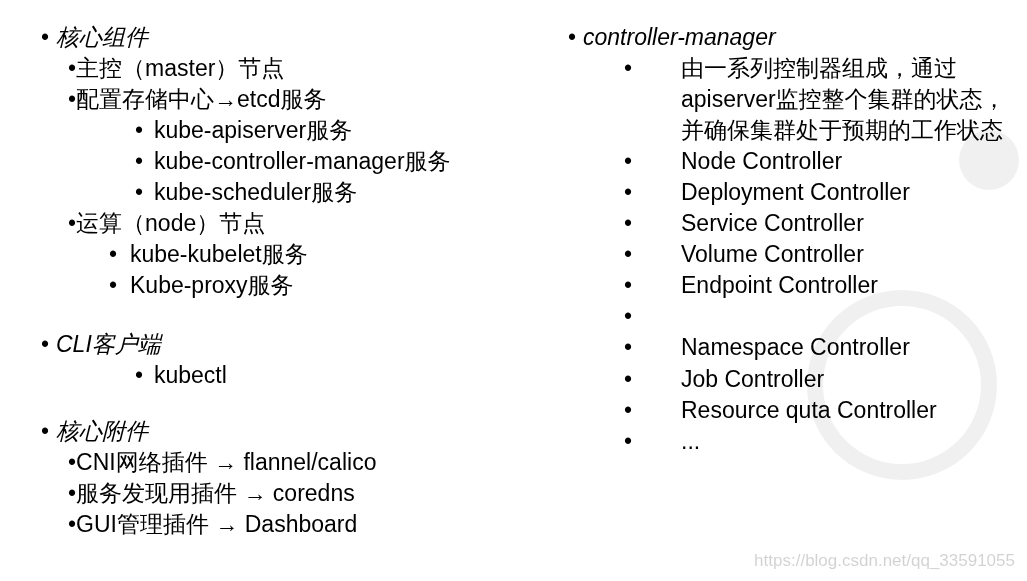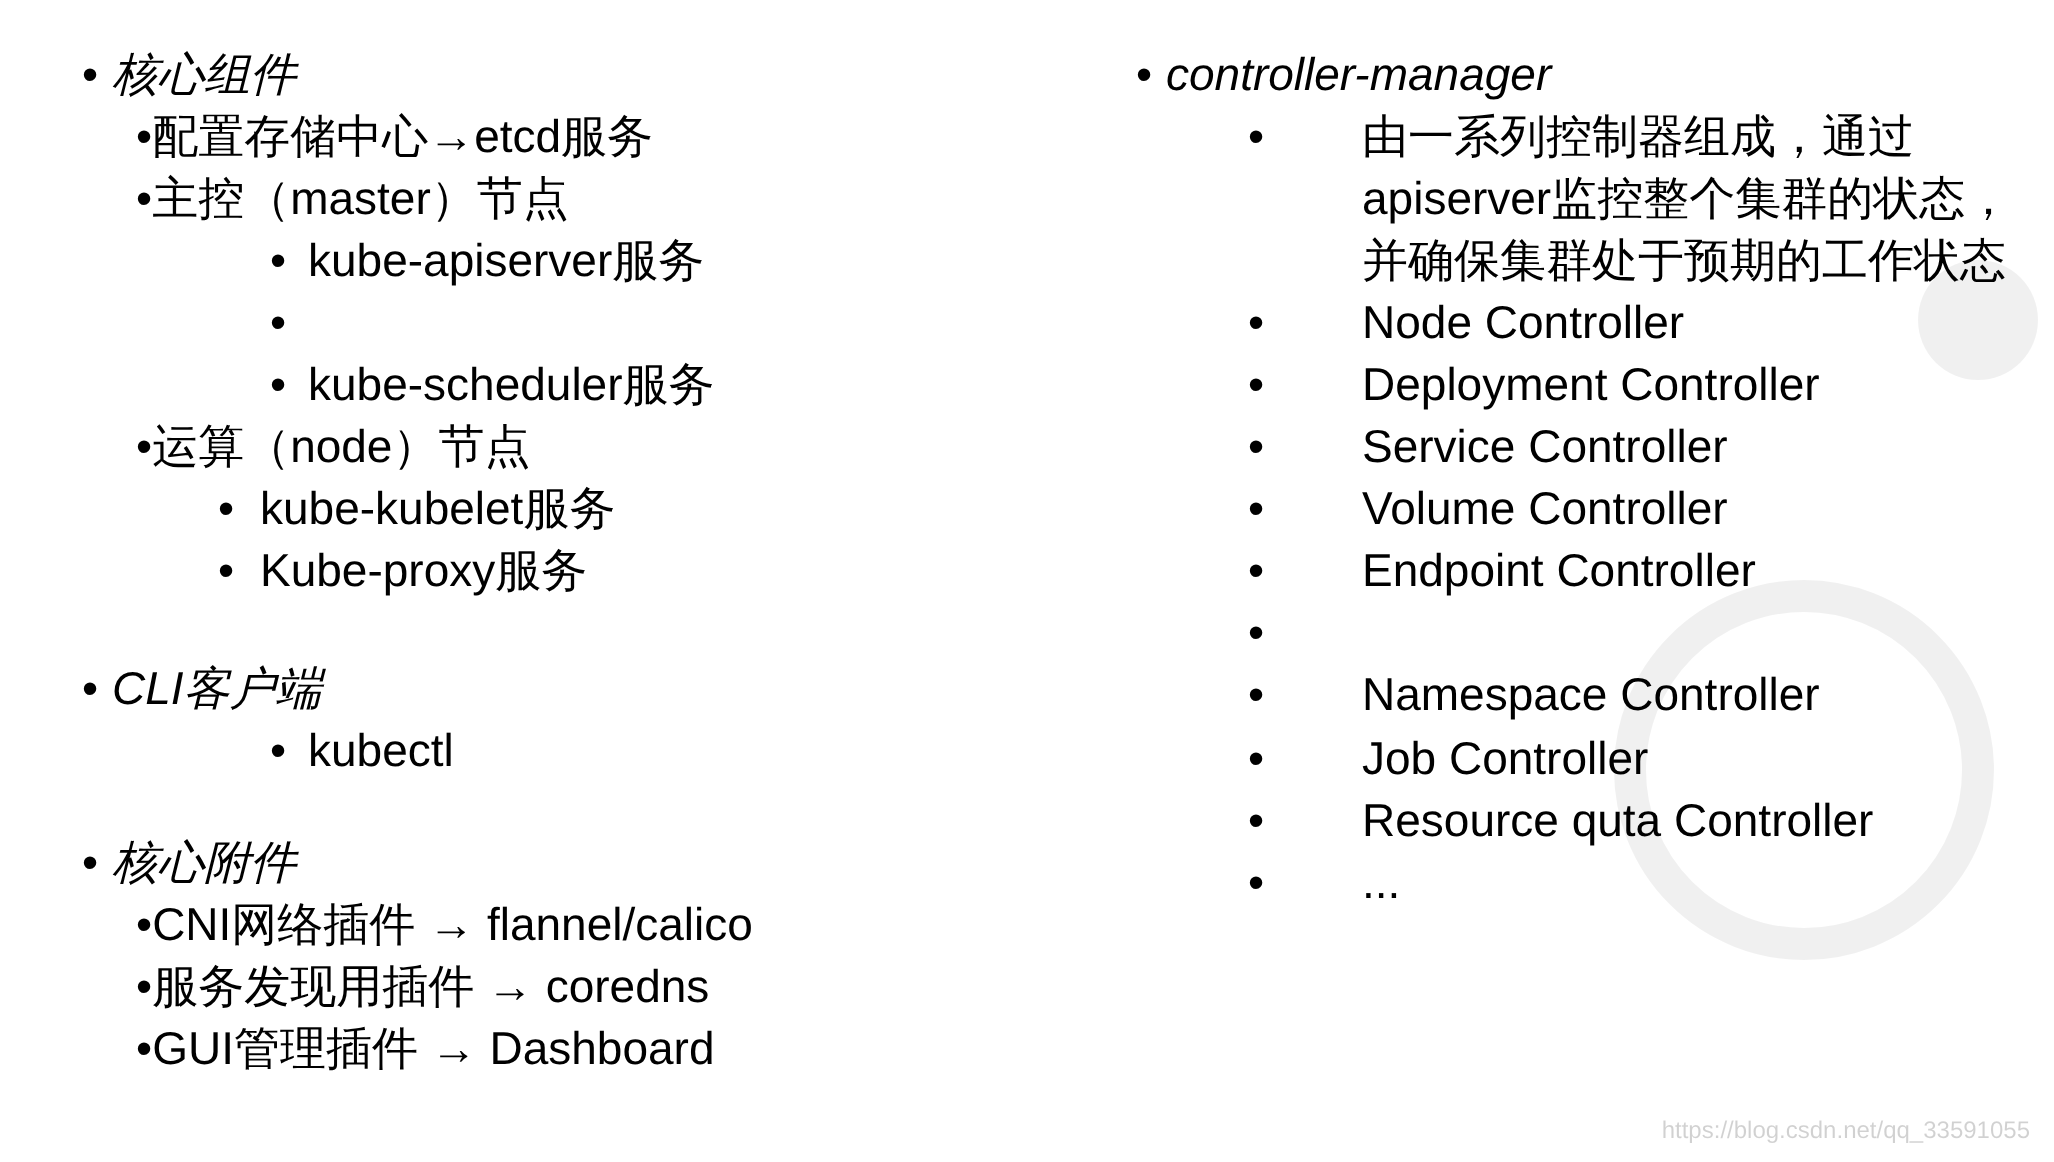--- a/index.html
+++ b/index.html
@@ -26,21 +26,21 @@
       position: absolute;
       right: 8px; top: 130px;
       width: 60px; height: 60px;
       background: rgba(0,0,0,0.06);
       border-radius: 50%;
       pointer-events: none;
     }
     .watermark-text {
       position: absolute;
       right: 12px; bottom: 8px;
-      font-size: 12px;
+      font-size: 17px;
       color: rgba(0,0,0,0.18);
       font-family: Arial, sans-serif;
       pointer-events: none;
     }
     .cols {
       display: flex;
       padding-top: 22px;
     }
     .col-left { width: 555px; padding-left: 34px; }
     .col-right { width: 470px; padding-left: 6px; }
@@ -66,28 +66,29 @@
 <div class="watermark-text">https://blog.csdn.net/qq_33591055</div>
 
 <div class="cols">
 
   <div class="col-left">
 
     <div class="b1">
       <div class="bullet">•</div>
       <div class="txt">核心组件</div>
     </div>
+    <div class="b2">•<span>主控（master）节点</span></div>
     <div class="b2">•<span>配置存储中心→etcd服务</span></div>
-    <div class="b2">•<span>主控（master）节点</span></div>
     <div class="b3">
         <div class="bullet">•</div>
         <div>kube-apiserver服务</div>
       </div>
     <div class="b3">
         <div class="bullet">•</div>
+        <div>kube-controller-manager服务</div>
       </div>
     <div class="b3">
         <div class="bullet">•</div>
         <div>kube-scheduler服务</div>
       </div>
     <div class="b2">•<span>运算（node）节点</span></div>
     <div class="b3b">
         <div class="bullet">•</div>
         <div>kube-kubelet服务</div>
       </div>

